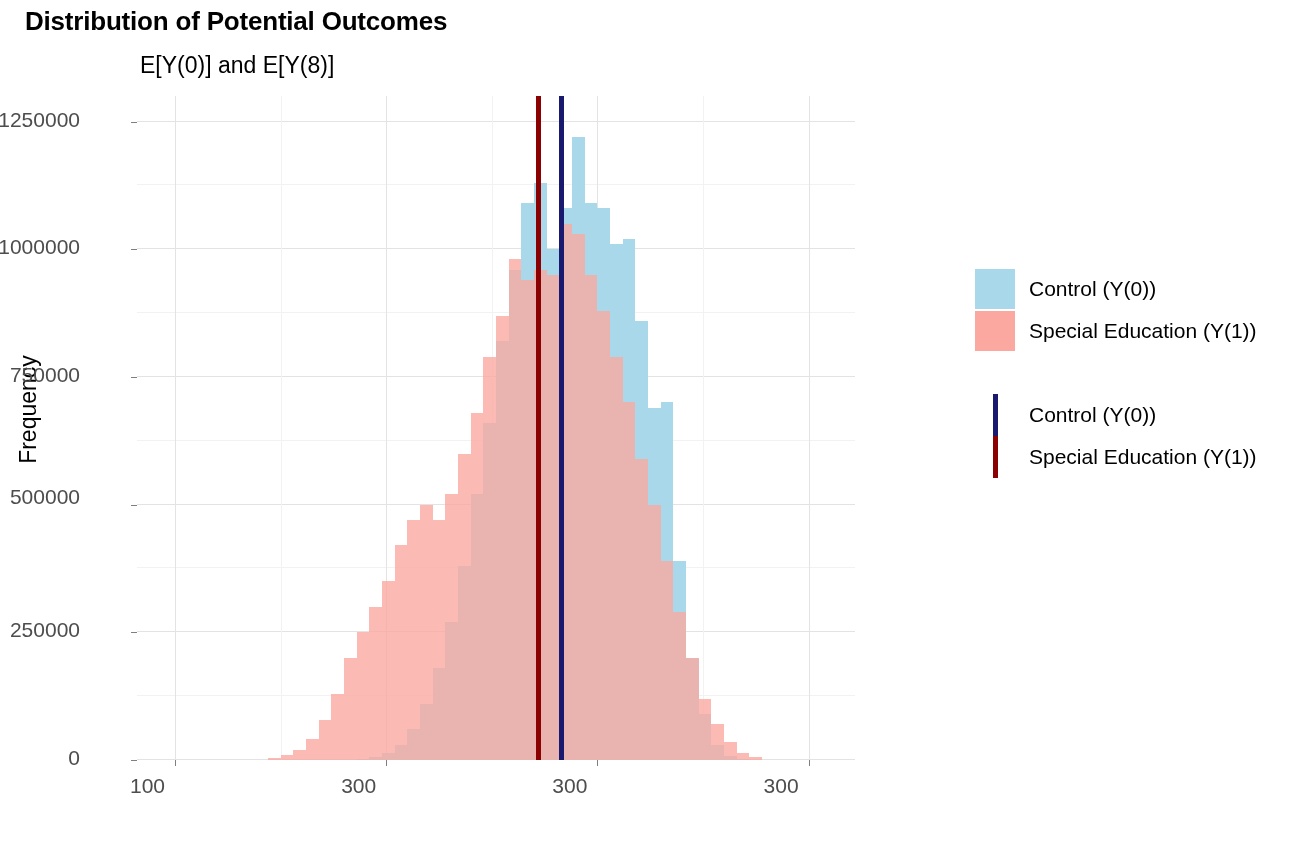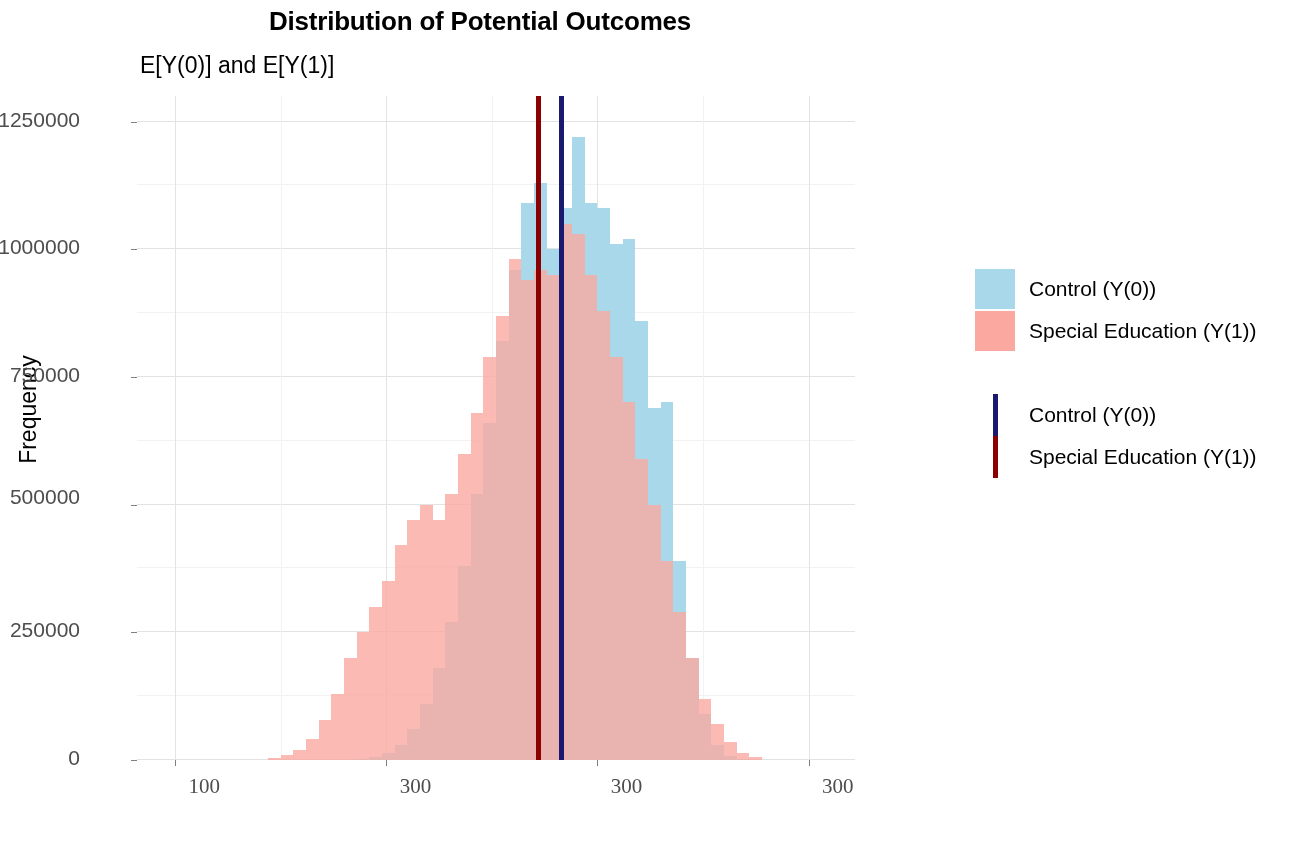--- a/index.html
+++ b/index.html
@@ -11,27 +11,27 @@
     font-family: "Liberation Sans", sans-serif;
     color: #000000;
     overflow: hidden;
     position: relative;
   }
   #root { position: relative; width: 1299px; height: 849px; }
 
   
   .chart-title {
     position: absolute;
-    left: 0; top: 6px;
+    left: 9px; top: 6px;
     width: 960px;
-    text-align: center;
     font-size: 26px;
     font-weight: bold;
     letter-spacing: -0.2px;
     color: #000;
+    padding-left: 16px;
   }
   .chart-subtitle {
     position: absolute;
     left: 140px; top: 52px;
     font-size: 23px;
     font-weight: normal;
     color: #000;
   }
 
   
@@ -79,26 +79,25 @@
     color: #4d4d4d;
     white-space: nowrap;
   }
   .ytick-mark {
     position: absolute;
     width: 6px; height: 1px;
     background: #7f7f7f;
   }
   .xtick-label {
     position: absolute;
-    text-align: right;
+    text-align: left;
     font-size: 21px;
     color: #4d4d4d;
     white-space: nowrap;
     width: 90px;
-    font-family: Liberation Serif, serif;
   }
   .xtick-mark {
     position: absolute;
     width: 1px; height: 6px;
     background: #7f7f7f;
   }
 
   
   .bar {
     position: absolute;
@@ -160,21 +159,21 @@
     color: #000;
     white-space: nowrap;
   }
 </style>
 </head>
 <body>
 
 <div id="root">
 
   <div class="chart-title">Distribution of Potential Outcomes</div>
-  <div class="chart-subtitle">E[Y(0)] and E[Y(1)]</div>
+  <div class="chart-subtitle">E[Y(0)] and E[Y(8)]</div>
 
   <div class="y-axis-title">Frequency</div>
 
   <div id="axis-ticks-y">
       <div class="ytick-label" style="top: 746px;">0</div>
       <div class="ytick-mark" style="left: 131px; top: 760px;"></div>
       <div class="ytick-label" style="top: 618.308px;">250000</div>
       <div class="ytick-mark" style="left: 131px; top: 632.308px;"></div>
       <div class="ytick-label" style="top: 485px;">500000</div>
       <div class="ytick-mark" style="left: 131px; top: 504.615px;"></div>

